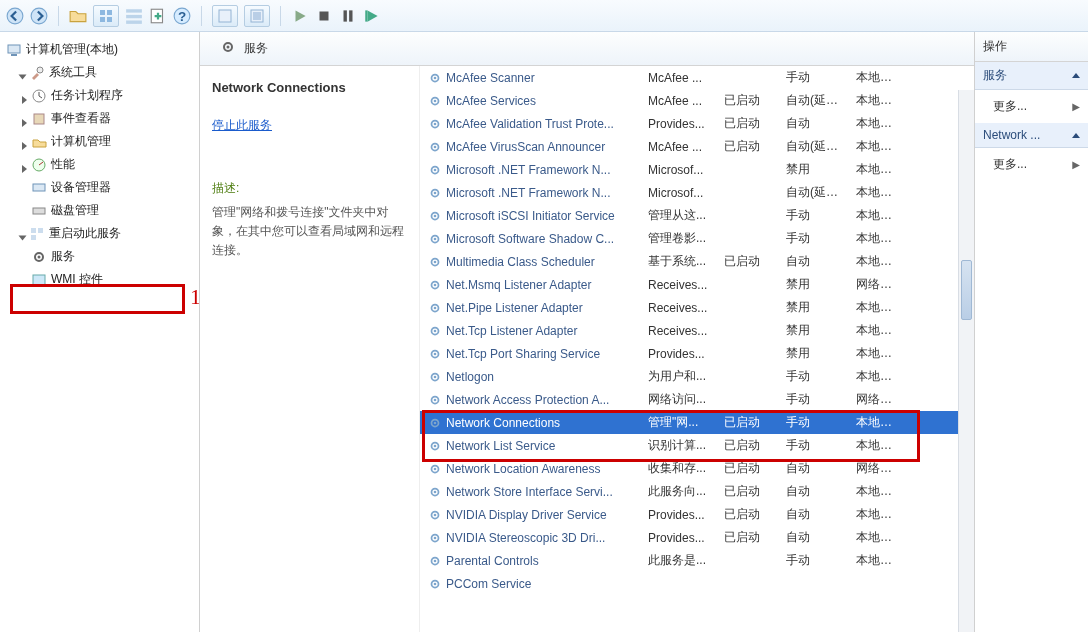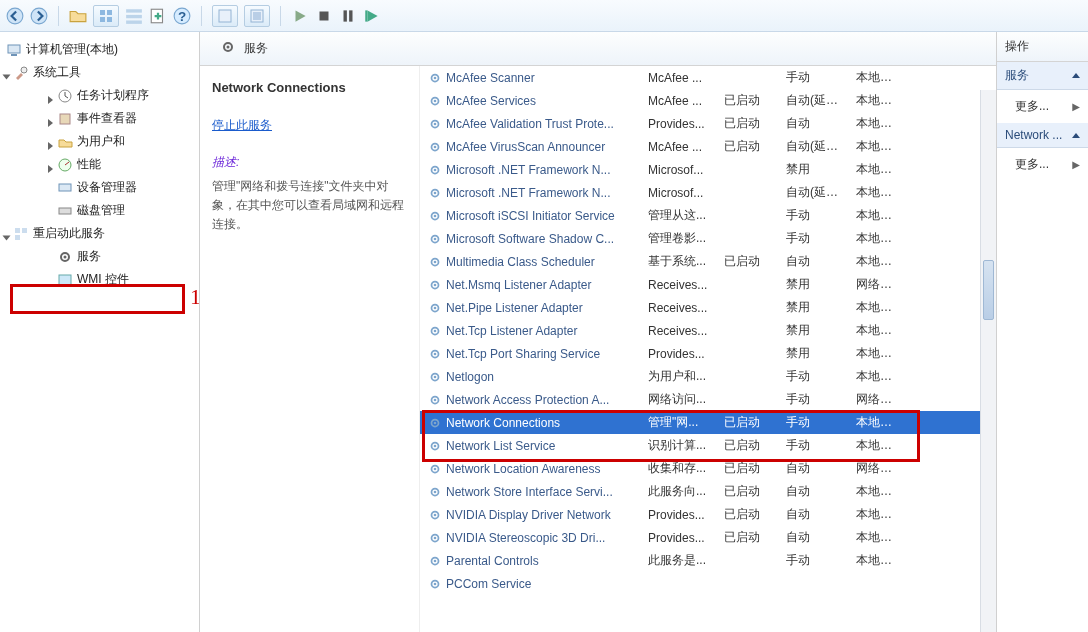--- a/index.html
+++ b/index.html
@@ -6,35 +6,35 @@
 html, body { width: 1088px; height: 632px; overflow: hidden; background: #fff; }
 
 .toolbar { height: 32px; background: linear-gradient(#f8fbfe,#eaf3fb); border-bottom: 1px solid #c8d8e8; display: flex; align-items: center; padding: 0 6px; gap: 6px; }
 .toolbar .ico { width: 18px; height: 18px; display: inline-flex; align-items: center; justify-content: center; }
 .toolbar .sep { width: 1px; height: 20px; background: #c8d8e8; margin: 0 4px; }
 .tbtn { background: linear-gradient(#f6fbff,#dbebf8); border: 1px solid #b5cde2; border-radius: 2px; padding: 2px 4px; display: inline-flex; align-items: center; }
 
 .main { display: flex; height: calc(100% - 32px); }
 .left-pane { width: 200px; border-right: 1px solid #d0d0d0; background: #fff; overflow: hidden; padding-top: 6px; position: relative; }
 .tree-item { display: flex; align-items: flex-end; padding: 3px 4px 3px 6px; white-space: nowrap; color: #222; }
-.tree-item.lvl1 { padding-left: 4px; }
-.tree-item.lvl2 { padding-left: 48px; }
+.tree-item.lvl1 { padding-left: 20px; }
+.tree-item.lvl2 { padding-left: 22px; }
 .tree-item .ti { margin-right: 4px; display: inline-flex; width:16px; height:16px; align-items:center; justify-content:center;}
 .tri { width:0;height:0;border-left:5px solid #666;border-top:4px solid transparent;border-bottom:4px solid transparent;margin-right:4px;}
 .tri.down { transform: rotate(90deg); }
 .red-box-1 { position: absolute; border: 3px solid #cc0000; left: 10px; width: 175px; height: 30px; pointer-events: none; }
 .red-num { position: absolute; color: #cc0000; font-size: 22px; font-family: "Times New Roman", serif; }
 
 .center-pane { flex: 1; display: flex; flex-direction: column; background: #fff; }
 .center-header { height: 34px; background: linear-gradient(#fdfefe,#eef4fa); border-bottom: 1px solid #d4d4d4; display: flex; align-items: center; padding-left: 20px; gap: 8px;}
 .center-body { flex: 1; display: flex; overflow: hidden; }
 .detail-col { width: 220px; padding: 14px 12px; border-right: 1px solid #eee; }
 .detail-col .svc-name { font-weight: bold; color: #333; font-size: 13px; margin-bottom: 22px; }
 .detail-col .link { color: #1a5bcc; text-decoration: underline; display: block; margin-bottom: 3px; }
-.detail-col .desc-label { margin-top: 20px; color: #6d28d9; font-style: italic; }
+.detail-col .desc-label { margin-top: 46px; color: #4d7c0f; }
 .detail-col .desc-text { color: #555; margin-top: 6px; line-height: 1.6; }
 
 .list-col { flex: 1; overflow: hidden; position: relative; }
 .list-head { display: flex; background: linear-gradient(#fbfcfe,#ecf2f8); border-bottom: 1px solid #d4d4d4; height: 24px; align-items: center; font-weight: 500; color: #333; }
 .list-head > div { border-right: 1px solid #dfe6ee; padding: 0 8px; height: 100%; display: flex; align-items: center; }
 .c-name { width: 220px; }
 .c-desc { width: 76px; }
 .c-stat { width: 62px; }
 .c-start{ width: 70px; }
 .c-logon{ width: 56px; }
@@ -45,21 +45,21 @@
 .row.selected { background: #2f72d1; color: #fff; }
 .row.selected .c-name { color: #fff; }
 .gear { width:14px;height:14px;display:inline-block; }
 .gear svg { width:14px;height:14px; }
 
 .scrollbar-fake { position:absolute; right:0; top:24px; bottom:0; width:16px; background:#f1f3f6; border-left:1px solid #d8dde4;}
 .scrollbar-fake .thumb{ position:absolute; left:2px; right:2px; top:170px; height:60px; background:linear-gradient(#d6e3f1,#b9cee6); border:1px solid #9fb8d4; border-radius:2px;}
 
 .red-box-2 { position:absolute; border:3px solid #cc0000; pointer-events:none; }
 
-.right-pane { width: 92px; border-left: 1px solid #d0d0d0; background: #fff; }
+.right-pane { width: 114px; border-left: 1px solid #d0d0d0; background: #fff; }
 .rp-head { background: linear-gradient(#fdfefe,#eef4fa); border-bottom:1px solid #d4d4d4; padding:6px 8px; color:#333;}
 .rp-section { background: #e8f0fb; border-bottom:1px solid #cdd9e8; padding:5px 8px; display:flex; justify-content:space-between; align-items:center; color:#2b4c7a;}
 .rp-item { padding:8px 8px 8px 18px; display:flex; justify-content:space-between; align-items:center; color:#333;}
 .chev-up{ width:0;height:0;border-left:4px solid transparent;border-right:4px solid transparent;border-bottom:5px solid #2b4c7a;}
 .arr-r{ color:#666; font-size:10px;}
 </style>
 </head>
 <body>
 
 <div class="toolbar">
@@ -187,21 +187,21 @@
         </span>
         <span>事件查看器</span>
       </div>
     <div class="tree-item lvl2">
         <span class="tri"></span>
         <span class="ti">
           <svg viewBox="0 0 16 16">
             <path d="M2 6h5l2 2h6v5H2z" fill="#f7dc9a" stroke="#c9a23e"></path>
           </svg>
         </span>
-        <span>为用户和</span>
+        <span>计算机管理</span>
       </div>
     <div class="tree-item lvl2">
         <span class="tri"></span>
         <span class="ti">
           <svg viewBox="0 0 16 16">
             <circle cx="8" cy="8" r="6" fill="#efe" stroke="#6a6"></circle>
             <path d="M8 8l4-3" stroke="#a33"></path>
           </svg>
         </span>
         <span>性能</span>
@@ -524,21 +524,21 @@
               <div class="c-stat">已启动</div>
               <div class="c-start">自动</div>
               <div class="c-logon">本地服...</div>
             </div>
             <div class="row">
               <div class="c-name">
                 <span class="gear"><svg viewBox="0 0 16 16">
                     <circle cx="8" cy="8" r="4" fill="none" stroke="#7da5cc" stroke-width="2"></circle>
                     <circle cx="8" cy="8" r="1.5" fill="#7da5cc"></circle>
                   </svg></span>
-                <span>NVIDIA Display Driver Network</span>
+                <span>NVIDIA Display Driver Service</span>
               </div>
               <div class="c-desc">Provides...</div>
               <div class="c-stat">已启动</div>
               <div class="c-start">自动</div>
               <div class="c-logon">本地系...</div>
             </div>
             <div class="row">
               <div class="c-name">
                 <span class="gear"><svg viewBox="0 0 16 16">
                     <circle cx="8" cy="8" r="4" fill="none" stroke="#7da5cc" stroke-width="2"></circle>

